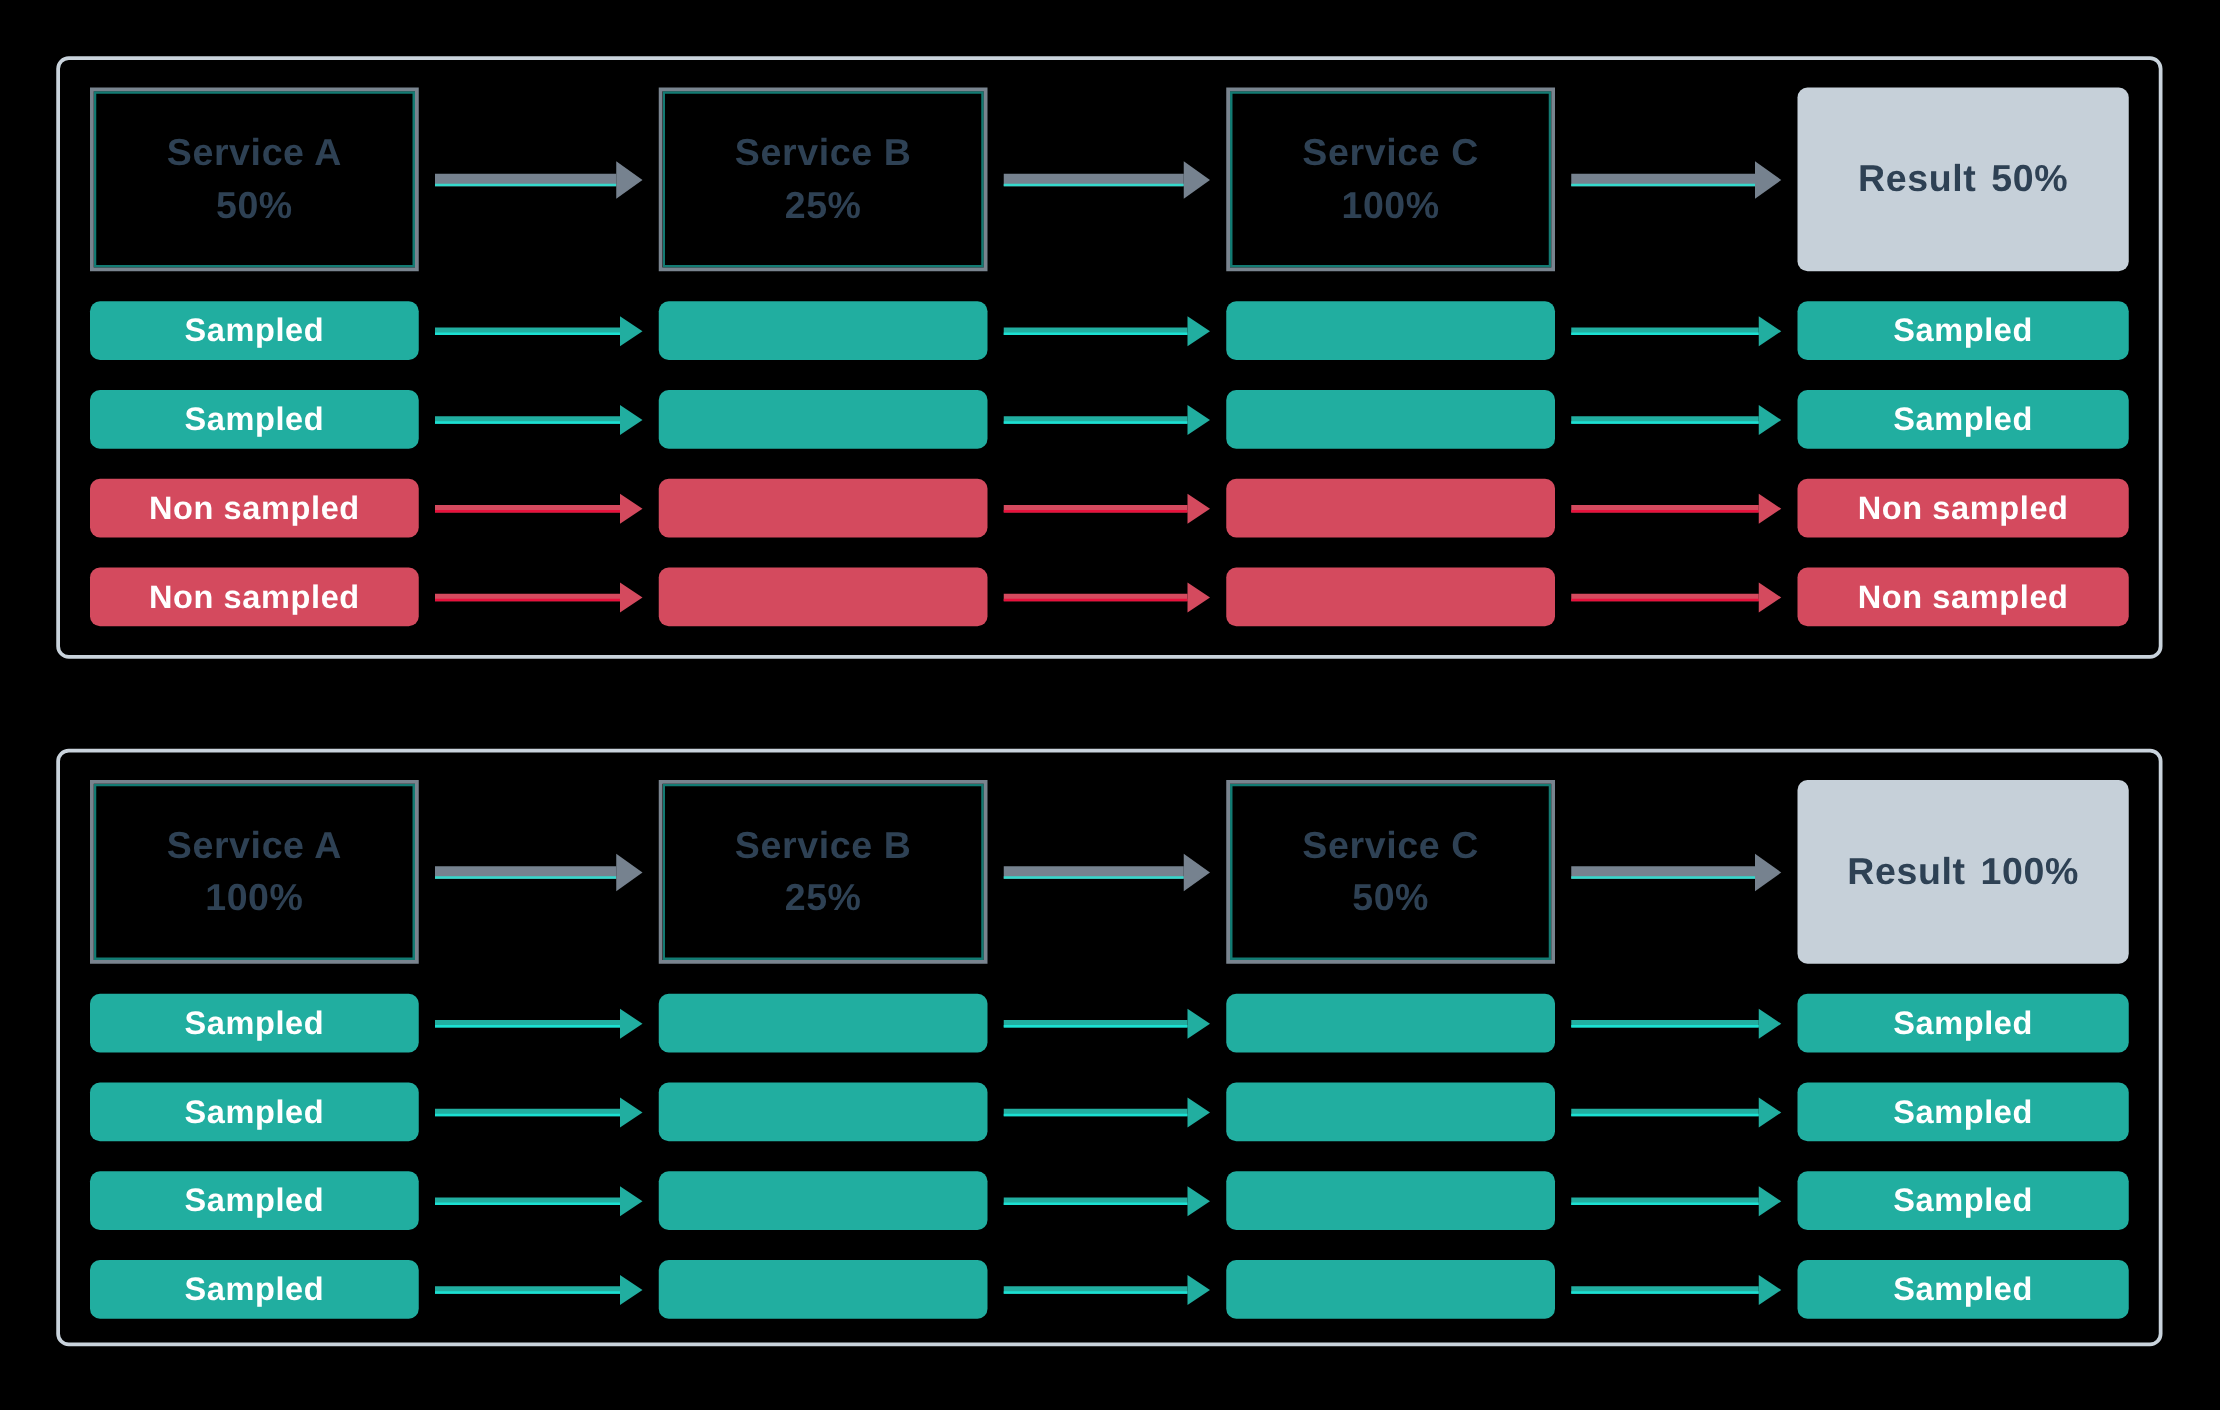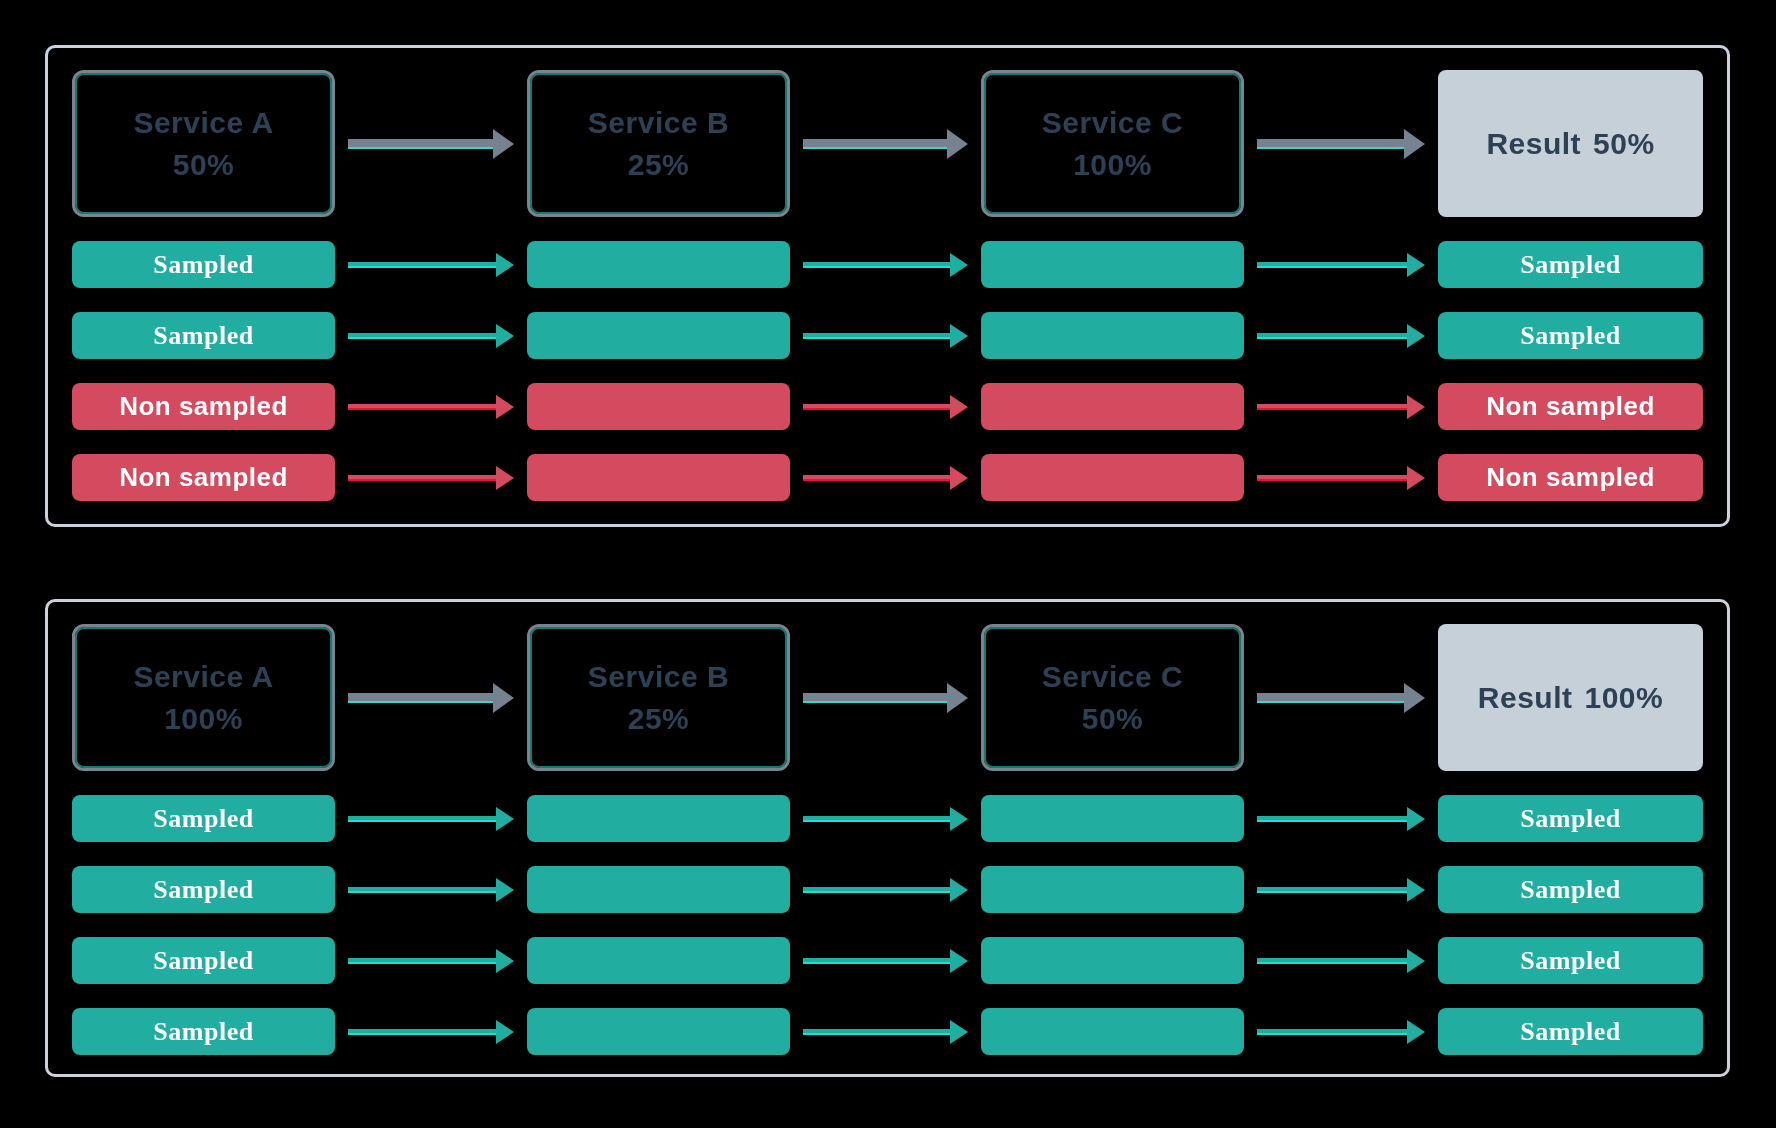--- a/index.html
+++ b/index.html
@@ -32,21 +32,21 @@
     grid-template-columns: 263px 192px 263px 191px 263px 194px 265px;
     grid-template-rows: 147px 47px 47px 47px 47px;
     row-gap: 24px;
     padding: 22px 0 0 24px;
     box-sizing: border-box;
   }
 
   .service-box {
     box-sizing: border-box;
     border: 3px solid var(--service_border);
-    border-radius: 12px;
+    border-radius: 0;
     box-shadow: inset 0 0 0 2px rgba(35, 224, 210, 0.55);
     background: transparent;
     display: flex;
     flex-direction: column;
     justify-content: center;
     align-items: center;
     gap: 12px;
   }
   .service-name, .service-rate {
     color: var(--service_text);
@@ -74,21 +74,21 @@
     box-sizing: border-box;
     border-radius: 8px;
     display: flex;
     align-items: center;
     justify-content: center;
     color: var(--pill_text);
     font-size: 26px;
     font-weight: 700;
     letter-spacing: 0.5px;
   }
-  .pill.sampled     { background: var(--sampled); font-family: Liberation Serif, serif; }
+  .pill.sampled     { background: var(--sampled); }
   .pill.non_sampled { background: var(--non_sampled); }
 
   .arrow-cell {
     display: flex;
     align-items: center;
     padding: 0 13px;
     box-sizing: border-box;
   }
   .arrow {
     display: flex;

